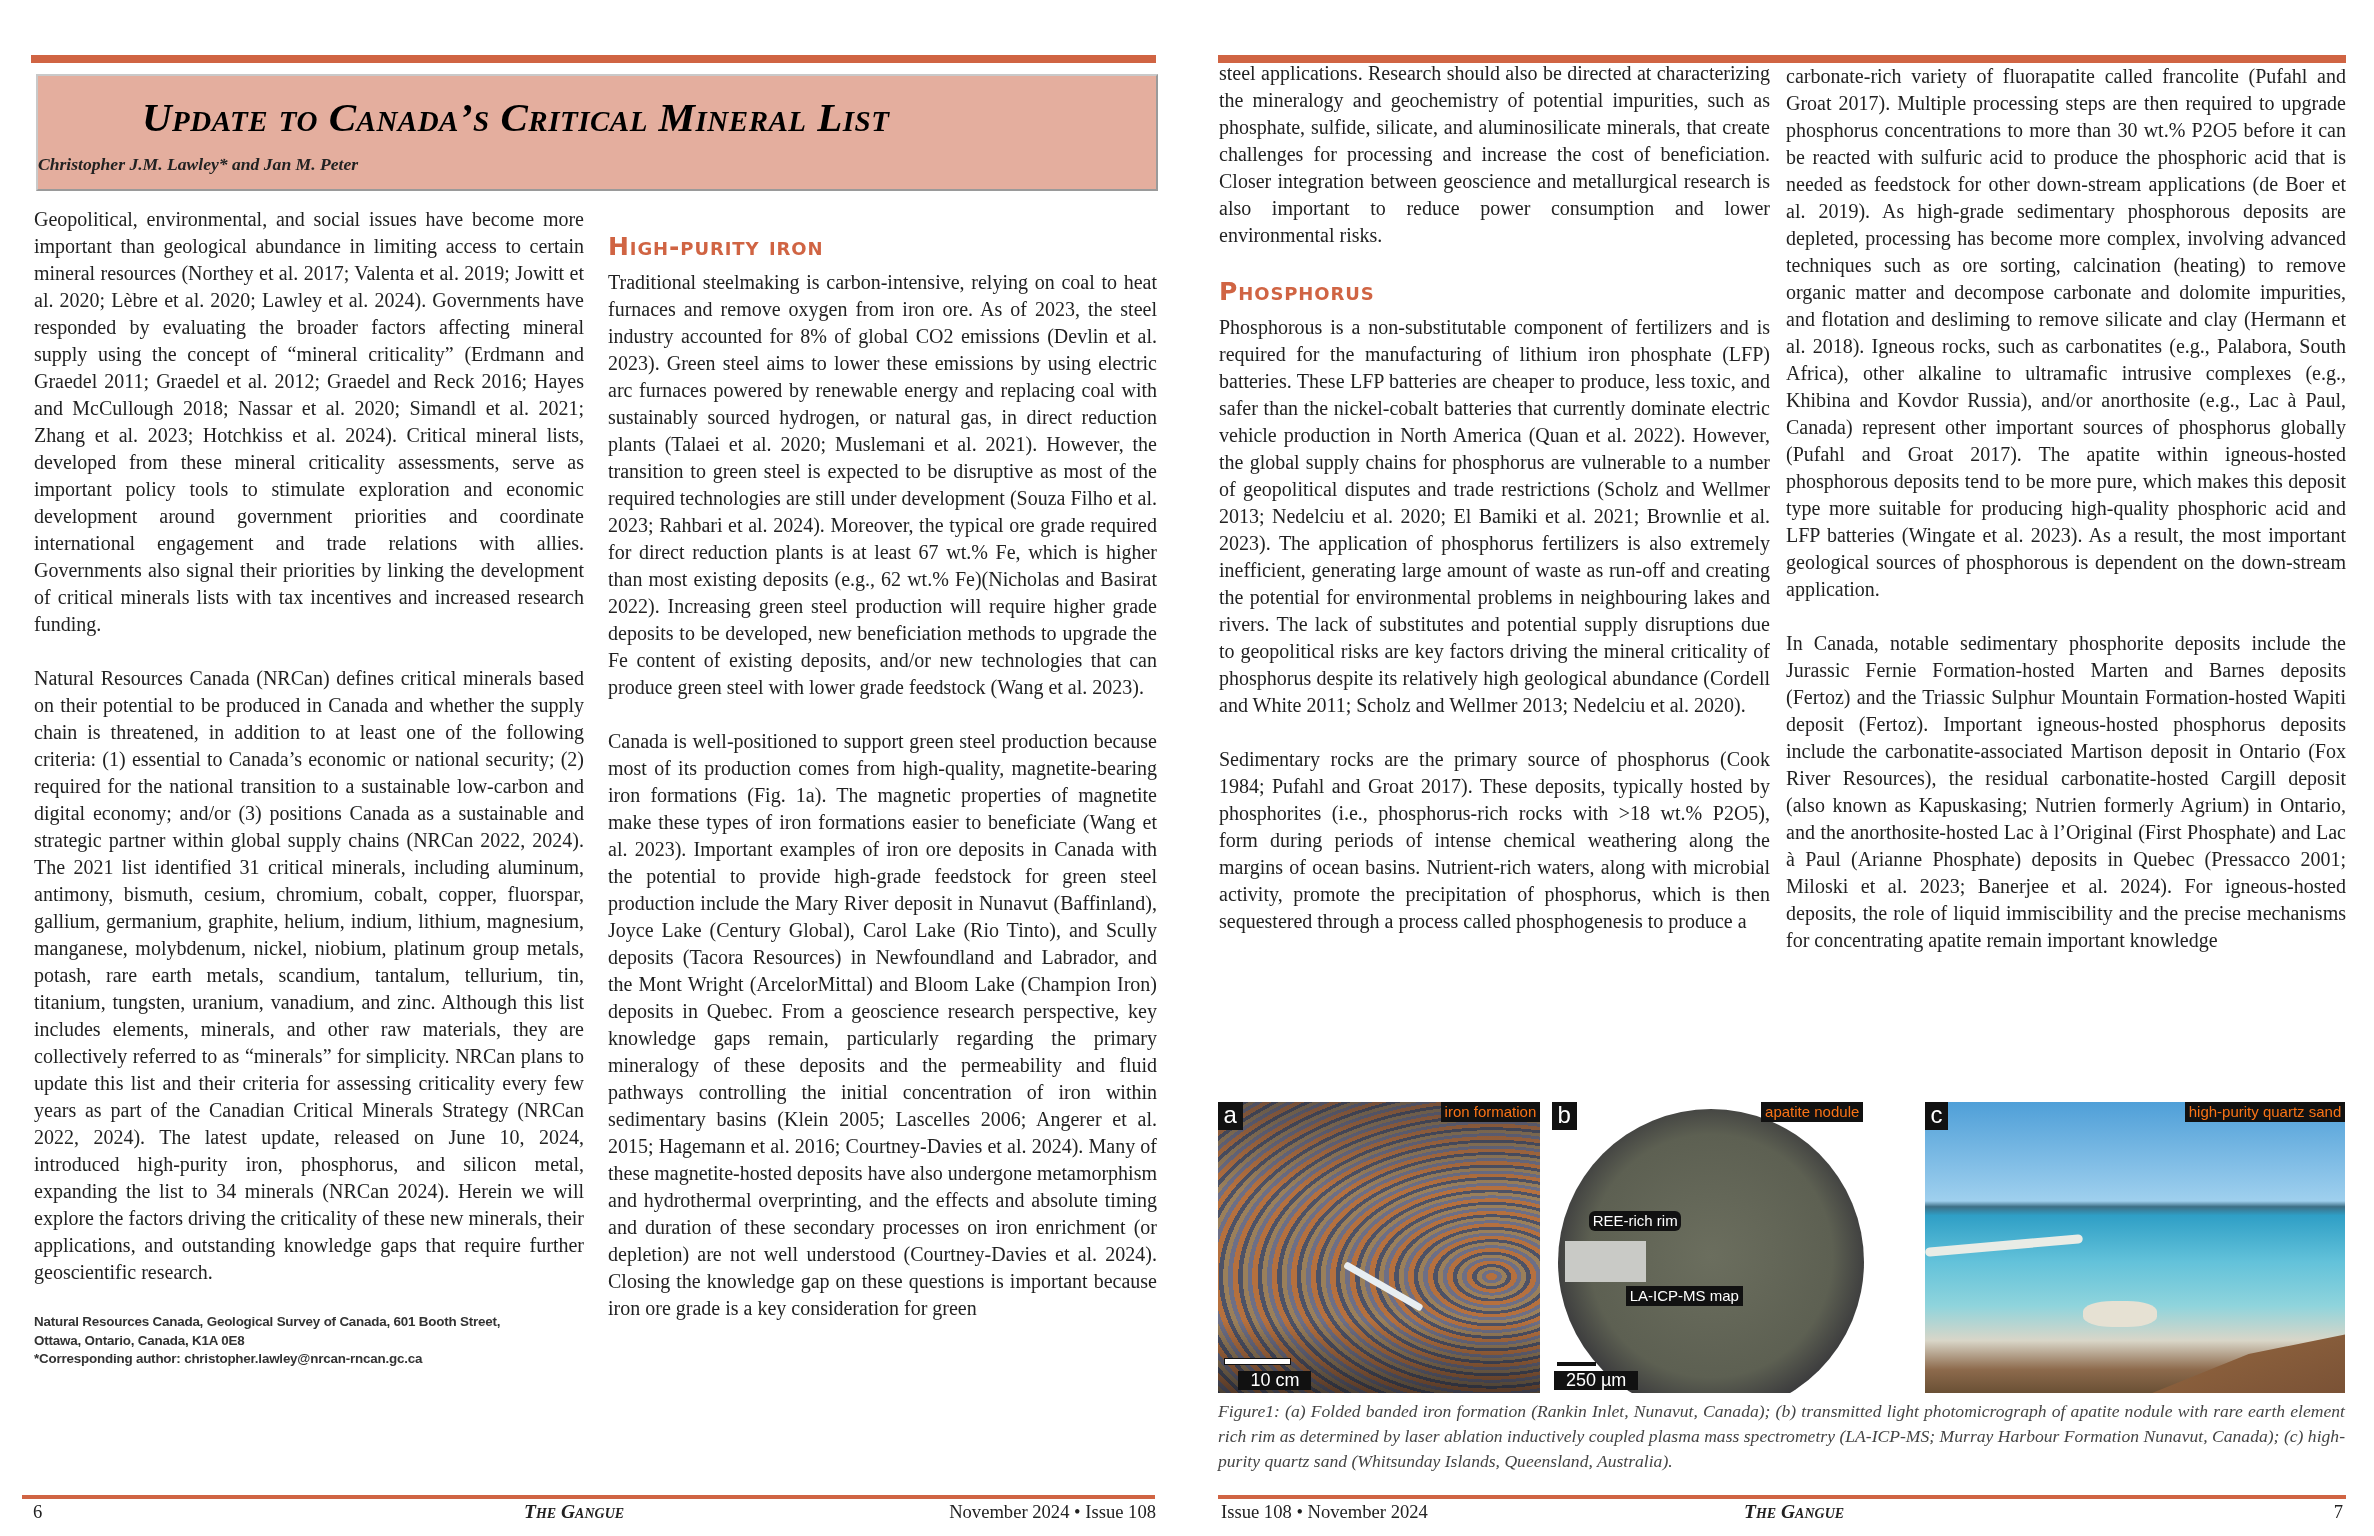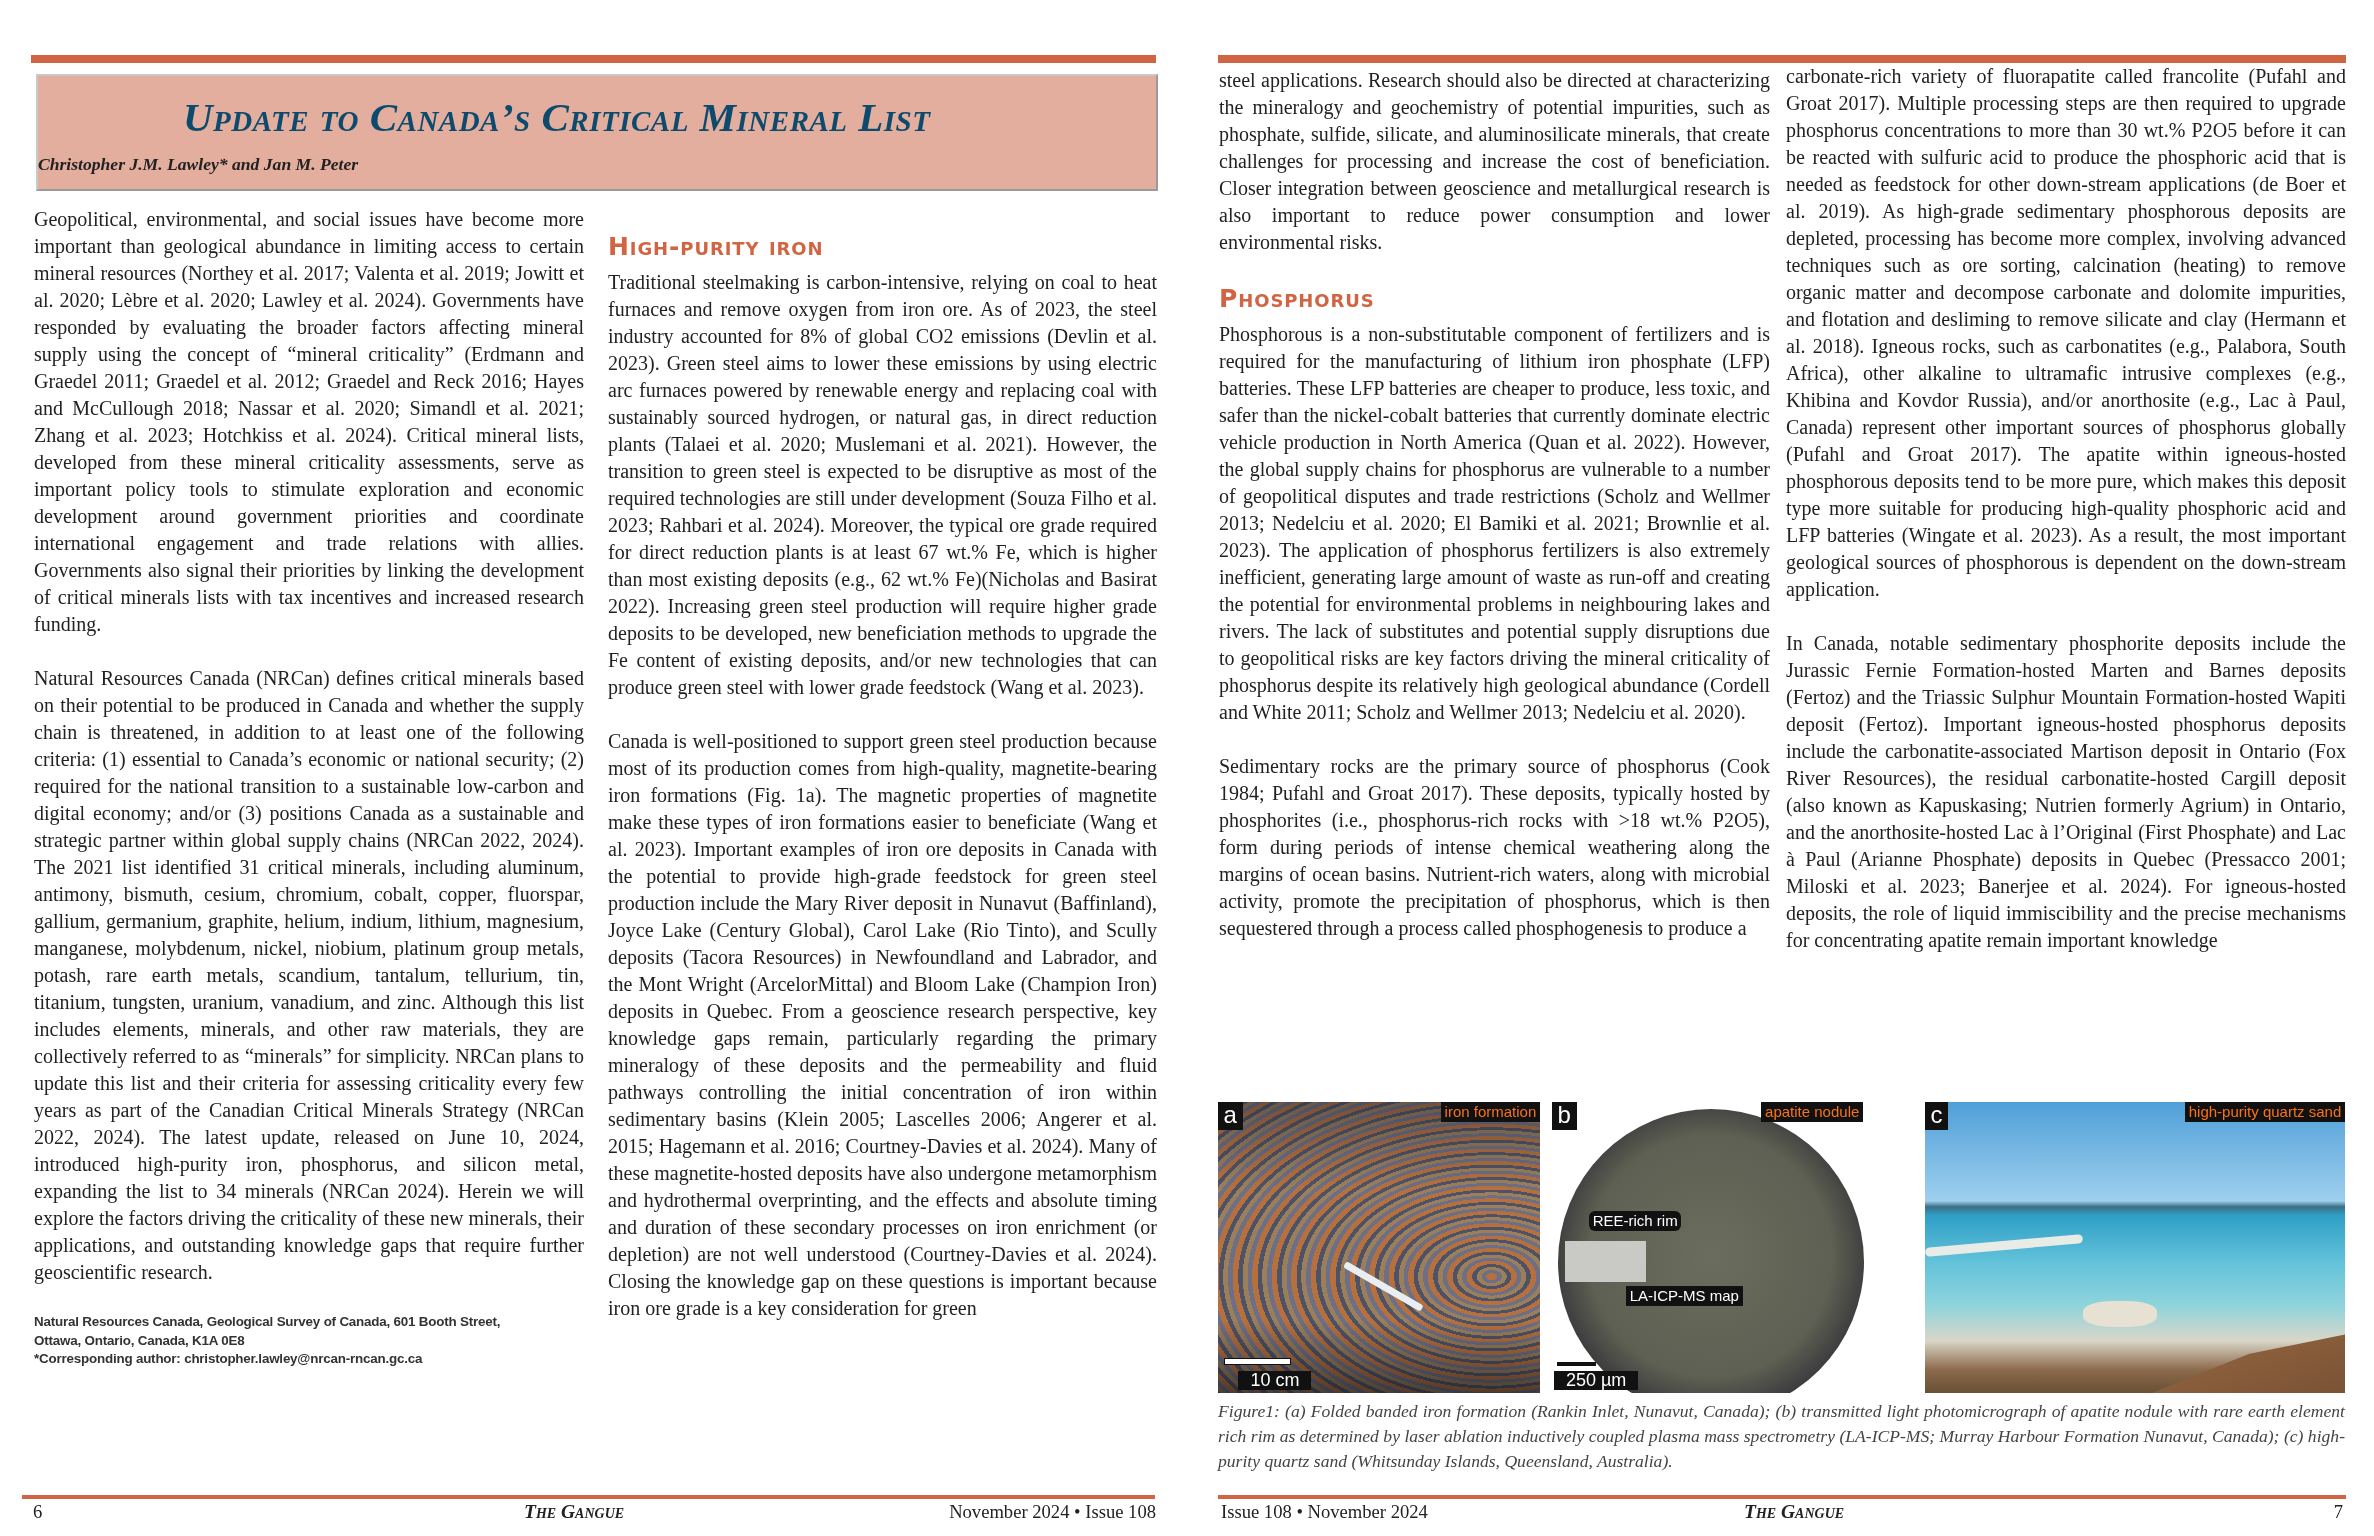--- a/index.html
+++ b/index.html
@@ -13,21 +13,21 @@
   .rule { position: absolute; height: 8.3px; background: #d06443; }
   .rule-thin { position: absolute; height: 3.7px; background: #d06443; }
 
   .title-box {
     position: absolute; left: 36px; top: 74px; width: 1122px; height: 117px;
     background: #e4ae9e; border: 2.8px solid #9a9a9a; border-top-color:#c9c9c9; border-left-color:#c9c9c9;
   }
   .title {
     position: absolute; left: 104px; top: 16.7px; width: 928px;
     font-family: "Liberation Serif", serif; font-weight: bold; font-style: italic;
-    font-size: 41px; letter-spacing: 0.5px; font-variant: small-caps; color: #0c4a6e; margin-left: 41px;
+    font-size: 41px; letter-spacing: 0.5px; font-variant: small-caps; color: #000000;
   }
   .authors {
     position: absolute; left: 0; right: 0; top: 78px; text-align: left;
     font-style: italic; font-weight: bold; font-size: 17.6px; color: #222;
   }
 
   .col {
     position: absolute; font-size: 20px; line-height: 27px; text-align: justify;
     color: #222;
   }
@@ -91,21 +91,21 @@
 
   <div class="rule-thin" style="left:22px; top:1495px; width:1133px;"></div>
   <div class="footer" style="left:33px;">6</div>
   <div class="footer footer-title" style="left:524px;">The Gangue</div>
   <div class="footer" style="left:863px; width:293px; text-align:right;">November 2024 • Issue 108</div>
 </div>
 
 <div class="page page-right">
   <div class="rule" style="left:31px; top:55px; width:1128px;"></div>
 
-  <div class="col" style="left:32px; top:67px; width:551px;">
+  <div class="col" style="left:32px; top:60px; width:551px;">
     <p>steel applications. Research should also be directed at characterizing the mineralogy and geochemistry of potential impurities, such as phosphate, sulfide, silicate, and aluminosilicate minerals, that create challenges for processing and increase the cost of beneficiation. Closer integration between geoscience and metallurgical research is also important to reduce power consumption and lower environmental risks.</p>
     <div class="heading">Phosphorus</div>
     <p>Phosphorous is a non-substitutable component of fertilizers and is required for the manufacturing of lithium iron phosphate (LFP) batteries. These LFP batteries are cheaper to produce, less toxic, and safer than the nickel-cobalt batteries that currently dominate electric vehicle production in North America (Quan et al. 2022). However, the global supply chains for phosphorus are vulnerable to a number of geopolitical disputes and trade restrictions (Scholz and Wellmer 2013; Nedelciu et al. 2020; El Bamiki et al. 2021; Brownlie et al. 2023). The application of phosphorus fertilizers is also extremely inefficient, generating large amount of waste as run-off and creating the potential for environmental problems in neighbouring lakes and rivers. The lack of substitutes and potential supply disruptions due to geopolitical risks are key factors driving the mineral criticality of phosphorus despite its relatively high geological abundance (Cordell and White 2011; Scholz and Wellmer 2013; Nedelciu et al. 2020).</p>
     <p>Sedimentary rocks are the primary source of phosphorus (Cook 1984; Pufahl and Groat 2017). These deposits, typically hosted by phosphorites (i.e., phosphorus-rich rocks with &gt;18 wt.% P2O5), form during periods of intense chemical weathering along the margins of ocean basins. Nutrient-rich waters, along with microbial activity, promote the precipitation of phosphorus, which is then sequestered through a process called phosphogenesis to produce a</p>
   </div>
 
   <div class="col" style="left:599px; top:63px; width:560px;">
     <p>carbonate-rich variety of fluorapatite called francolite (Pufahl and Groat 2017). Multiple processing steps are then required to upgrade phosphorus concentrations to more than 30 wt.% P2O5 before it can be reacted with sulfuric acid to produce the phosphoric acid that is needed as feedstock for other down-stream applications (de Boer et al. 2019). As high-grade sedimentary phosphorous deposits are depleted, processing has become more complex, involving advanced techniques such as ore sorting, calcination (heating) to remove organic matter and decompose carbonate and dolomite impurities, and flotation and desliming to remove silicate and clay (Hermann et al. 2018). Igneous rocks, such as carbonatites (e.g., Palabora, South Africa), other alkaline to ultramafic intrusive complexes (e.g., Khibina and Kovdor Russia), and/or anorthosite (e.g., Lac à Paul, Canada) represent other important sources of phosphorus globally (Pufahl and Groat 2017).  The apatite within igneous-hosted phosphorous deposits tend to be more pure, which makes this deposit type more suitable for producing high-quality phosphoric acid and LFP batteries (Wingate et al. 2023). As a result, the most important geological sources of phosphorous is dependent on the down-stream application.</p>
     <p>In Canada, notable sedimentary phosphorite deposits include the Jurassic Fernie Formation-hosted Marten and Barnes deposits (Fertoz) and the Triassic Sulphur Mountain Formation-hosted Wapiti deposit (Fertoz). Important igneous-hosted phosphorus deposits include the carbonatite-associated Martison deposit in Ontario (Fox River Resources), the residual carbonatite-hosted Cargill deposit (also known as Kapuskasing; Nutrien formerly Agrium) in Ontario, and the anorthosite-hosted Lac à l’Original (First Phosphate) and Lac à Paul (Arianne Phosphate) deposits in Quebec (Pressacco 2001; Miloski et al. 2023; Banerjee et al. 2024). For igneous-hosted deposits, the role of liquid immiscibility and the precise mechanisms for concentrating apatite remain important knowledge</p>
   </div>

